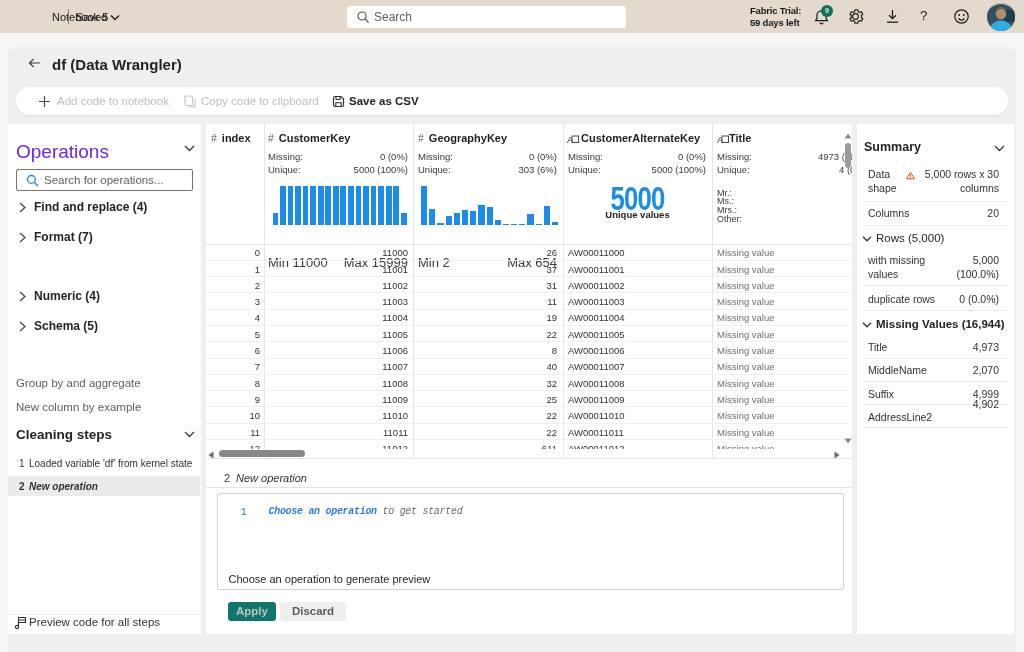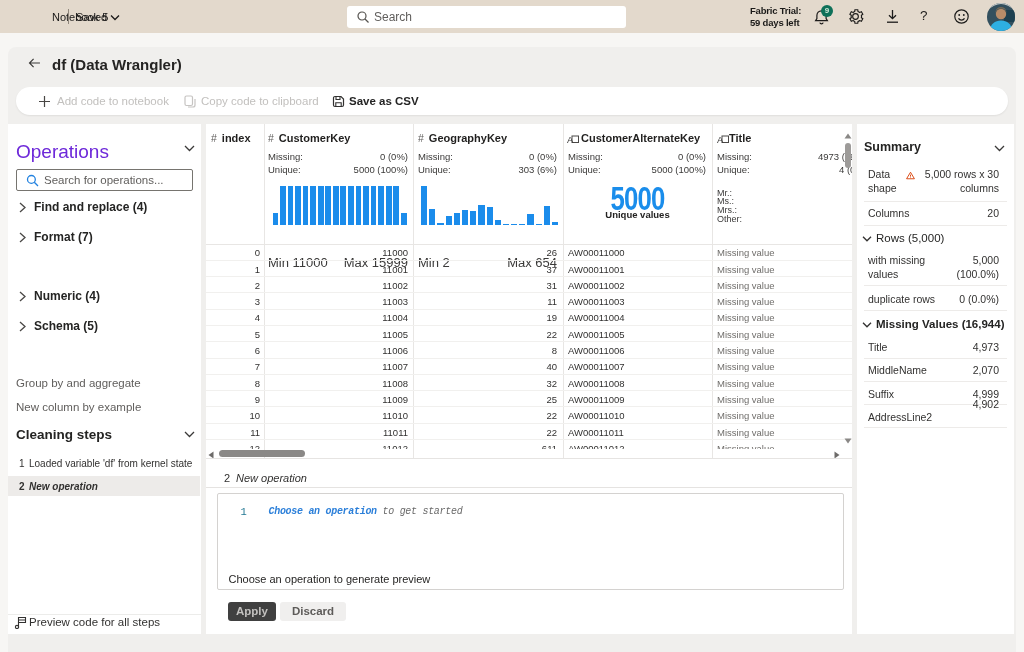--- a/index.html
+++ b/index.html
@@ -386,21 +386,21 @@
     <div class="abs" style="left:18px;top:348px;font-size:11px;color:#323130">2</div>
     <div class="abs" style="left:30px;top:348px;font-size:11px;font-style:italic;color:#323130">New operation</div>
     <div class="abs" style="left:0;top:362.5px;width:646px;height:1px;background:#e5e3e1"></div>
 
     <div class="abs" style="left:10.5px;top:369px;width:627px;height:97px;border:1px solid #d4d2d0;border-radius:2px;background:#fff">
       <span class="abs" style="left:23px;top:11.5px;font-family:'Liberation Mono',monospace;font-size:10.5px;color:#237893">1</span>
       <span class="abs" style="left:51px;top:11.5px;font-family:'Liberation Mono',monospace;font-size:10px;letter-spacing:-0.3px;font-style:italic;white-space:pre"><span style="color:#2b7fd9;font-weight:bold">Choose an operation</span><span style="color:#6a6a6a"> to get started</span></span>
       <span class="abs" style="left:11px;top:79px;font-size:11px;color:#262524">Choose an operation to generate preview</span>
     </div>
 
-    <div class="abs" style="left:22px;top:477.5px;width:48px;height:19px;background:#404040;border-radius:3px;text-align:center;line-height:19px;font-size:11.5px;font-weight:bold;color:#c3c1bf">Apply</div>
+    <div class="abs" style="left:22px;top:477.5px;width:48px;height:19px;background:#0f766e;border-radius:3px;text-align:center;line-height:19px;font-size:11.5px;font-weight:bold;color:#c3c1bf">Apply</div>
     <div class="abs" style="left:74px;top:477.5px;width:66px;height:19px;background:#f0efee;border-radius:3px;text-align:center;line-height:19px;font-size:11.5px;font-weight:bold;color:#5d5b59">Discard</div>
   </div>
   <div class="panel" id="rpanel">
     <div class="abs" style="left:7px;top:16px;font-size:12.5px;font-weight:bold;color:#242423">Summary</div>
     <svg class="abs" style="left:137px;top:21px" width="11" height="7" viewBox="0 0 11 7">
         <path d="M1 1 L5.5 5.5 L10 1" fill="none" stroke="#3b3a39" stroke-width="1.3"></path>
       </svg>
 
     <div class="slab" style="top:44px;width:42px">Data shape</div>
     <svg class="abs" style="left:49px;top:47px" width="9" height="9" viewBox="0 0 11 10">

